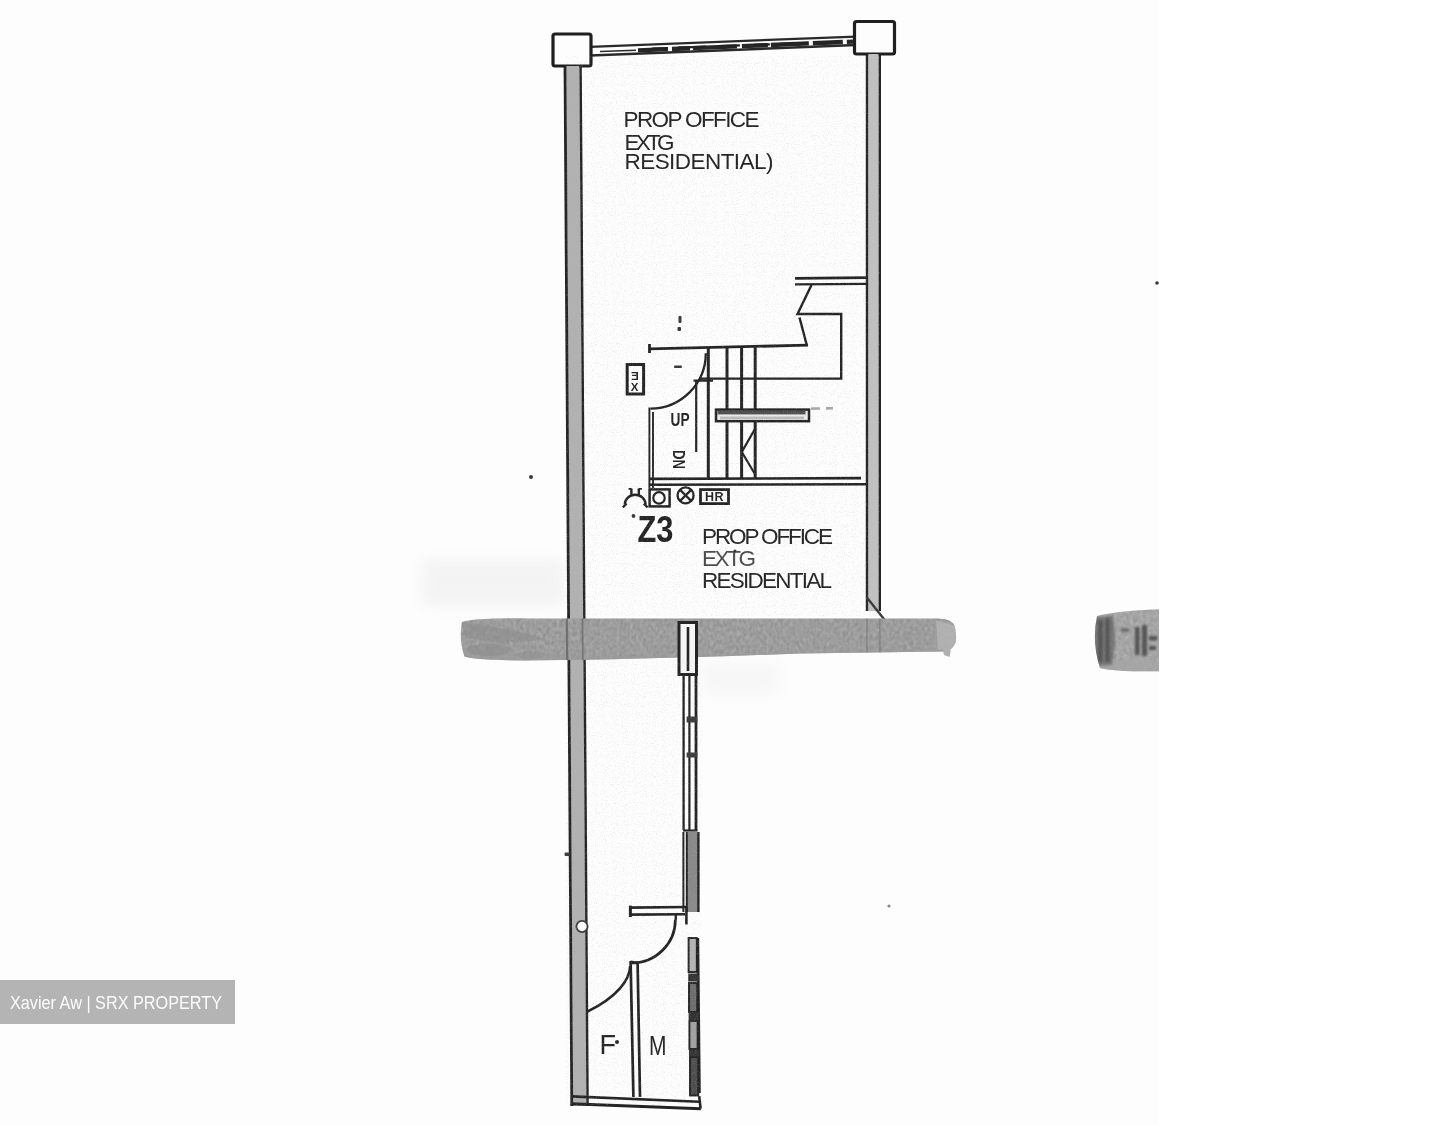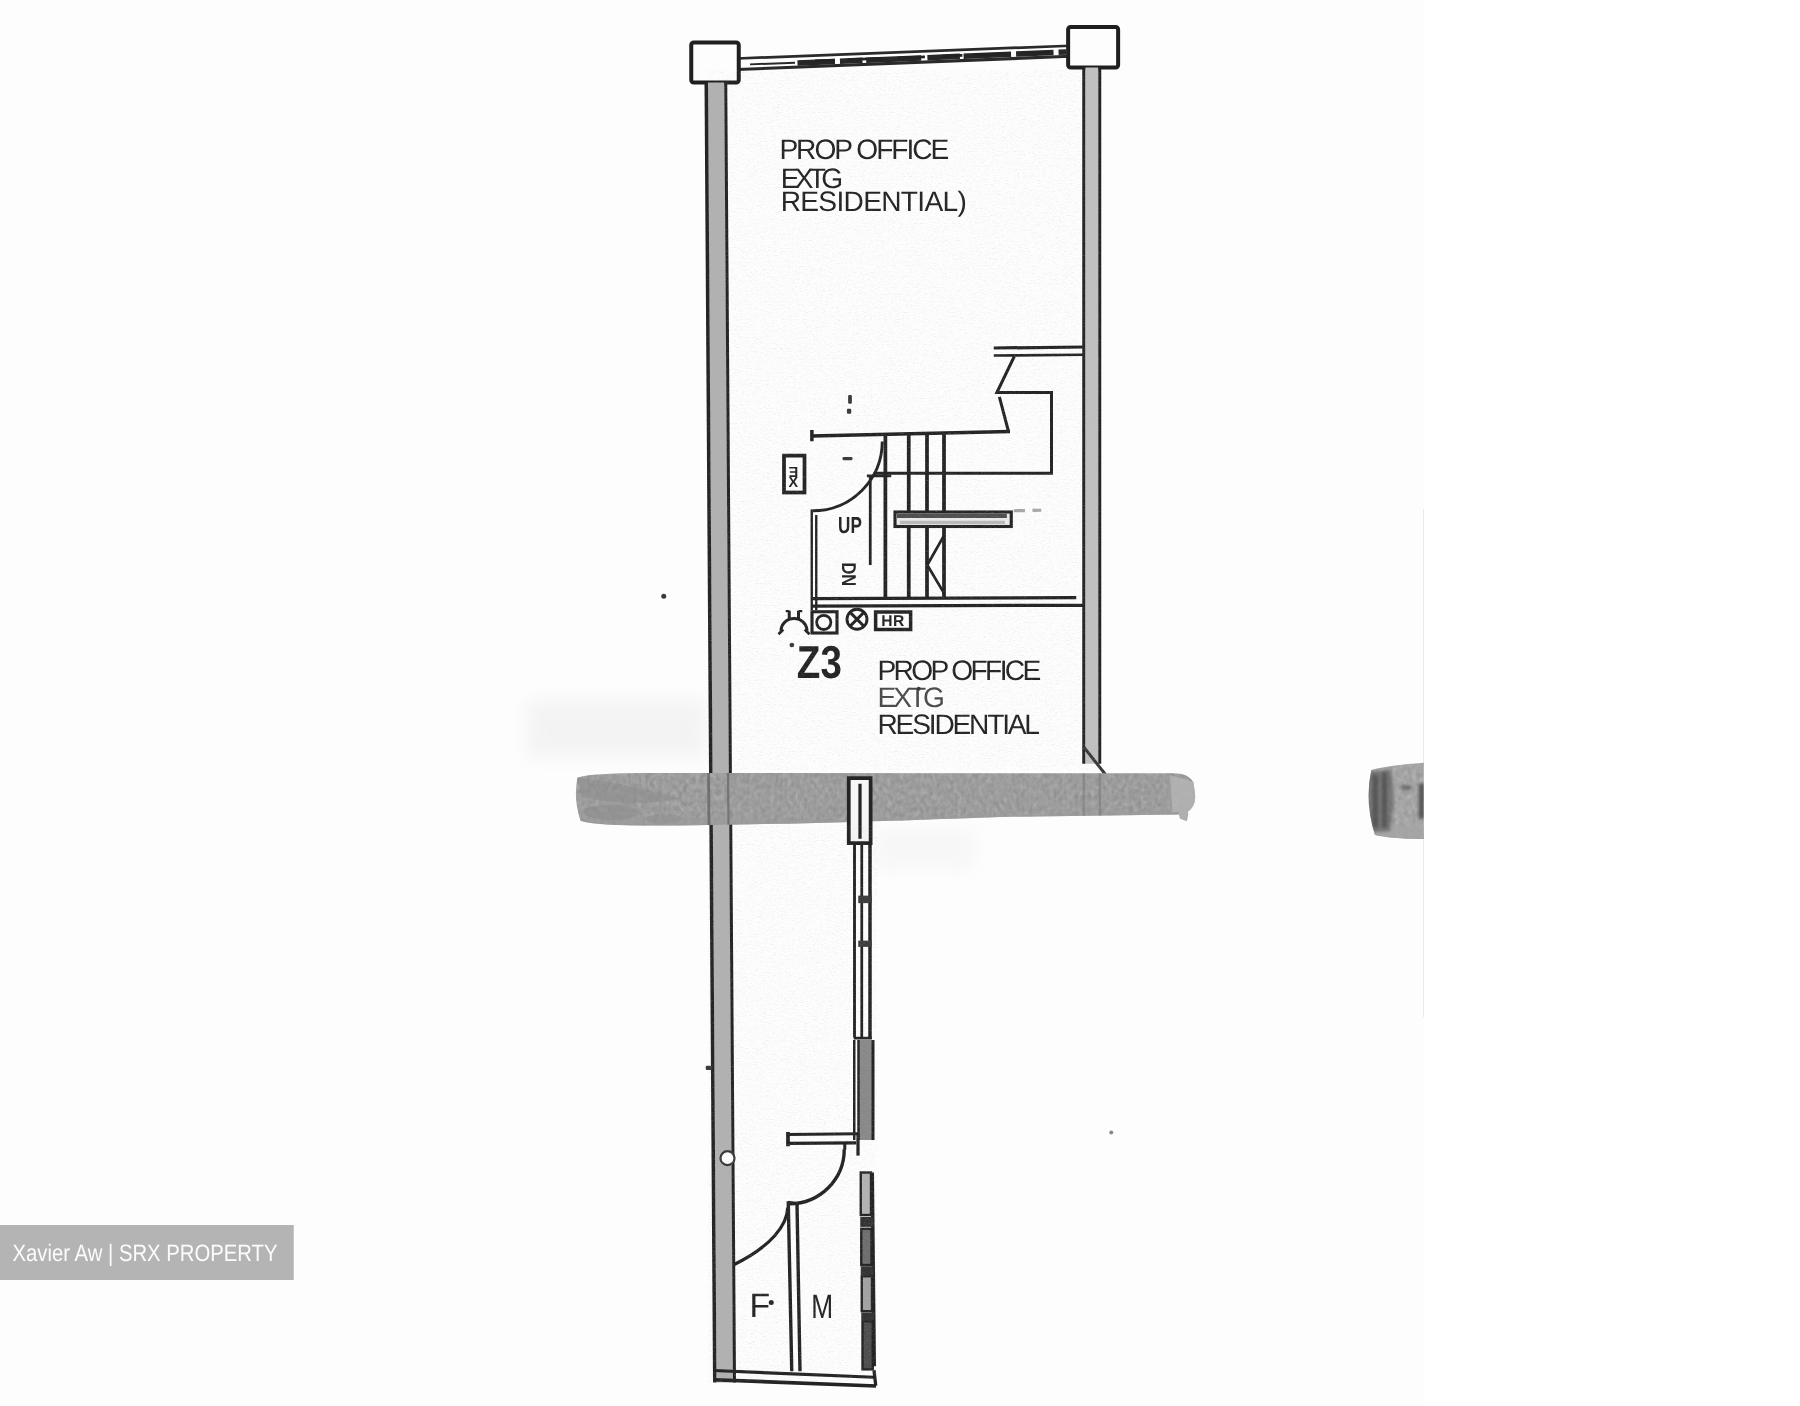--- a/index.html
+++ b/index.html
@@ -1,17 +1,17 @@
 <!DOCTYPE html>
 <html><head>
 <meta charset="utf-8">
 <style>
   html,body{margin:0;padding:0;background:#ffffff;}
   #page{position:relative;width:1139px;height:1125px;background:#22c55e;overflow:hidden;filter:grayscale(100%);
-        font-family:"Liberation Sans", sans-serif;}
+        font-family:"Liberation Sans", sans-serif;padding-left:20px;}
   svg{position:absolute;left:0;top:0;}
   .lbl{font-family:"Liberation Sans", sans-serif;fill:#242424;}
 </style>
 </head>
 <body>
 <div id="page">
 <svg width="1440" height="1125" viewBox="0 0 1440 1125">
 
   <rect x="0" y="0" width="1440" height="1125" fill="#fdfdfc"></rect>
 

